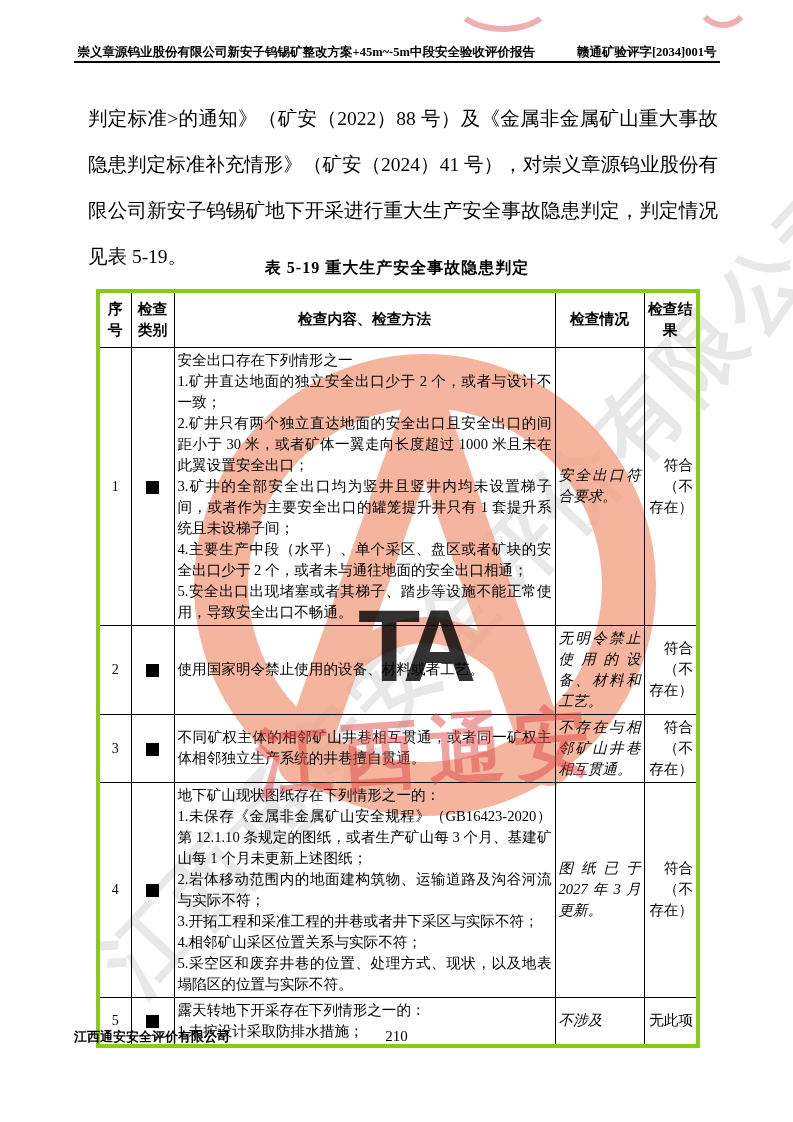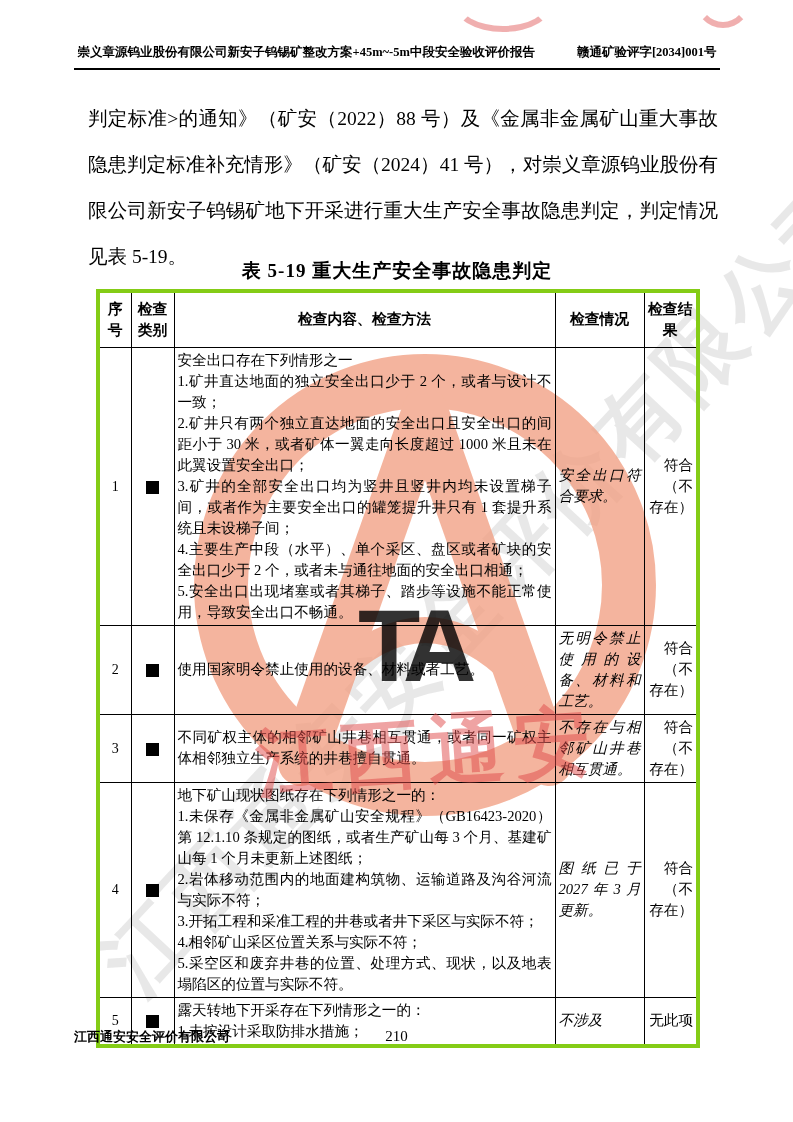--- a/index.html
+++ b/index.html
@@ -32,29 +32,29 @@
     position:absolute;left:256px;top:702px;z-index:2;pointer-events:none;
     font-size:76px;font-weight:bold;letter-spacing:10px;color:#E04A4A;opacity:.5;
     transform:rotate(-4deg);font-family:"Liberation Sans",sans-serif;white-space:nowrap;
   }
   
   .content{position:absolute;inset:0;z-index:1;}
   .hdr{
     position:absolute;left:74px;right:73px;top:44px;
     display:flex;justify-content:center;gap:42px;
     font-size:12.5px;font-weight:bold;white-space:nowrap;
-    border-bottom:2px solid #000;padding-bottom:7px;align-items:flex-end;
+    border-bottom:2px solid #000;align-items:flex-end;
   }
   .intro{
     position:absolute;left:88px;right:75px;top:96px;
     font-size:19.5px;line-height:46px;text-align:justify;
   }
   .tbl-title{
     position:absolute;left:74px;right:73px;top:258px;
-    text-align:center;font-size:19px;font-weight:bold;letter-spacing:1px;
+    text-align:center;font-size:16px;font-weight:bold;letter-spacing:1px;
   }
   table.main{
     position:absolute;left:96px;top:289px;width:600px;
     border-collapse:collapse;table-layout:fixed;
     font-size:14.6px;line-height:21px;
   }
   table.main td,table.main th{
     border:1px solid #000;padding:2px 3px;vertical-align:middle;
     overflow:hidden;
   }

